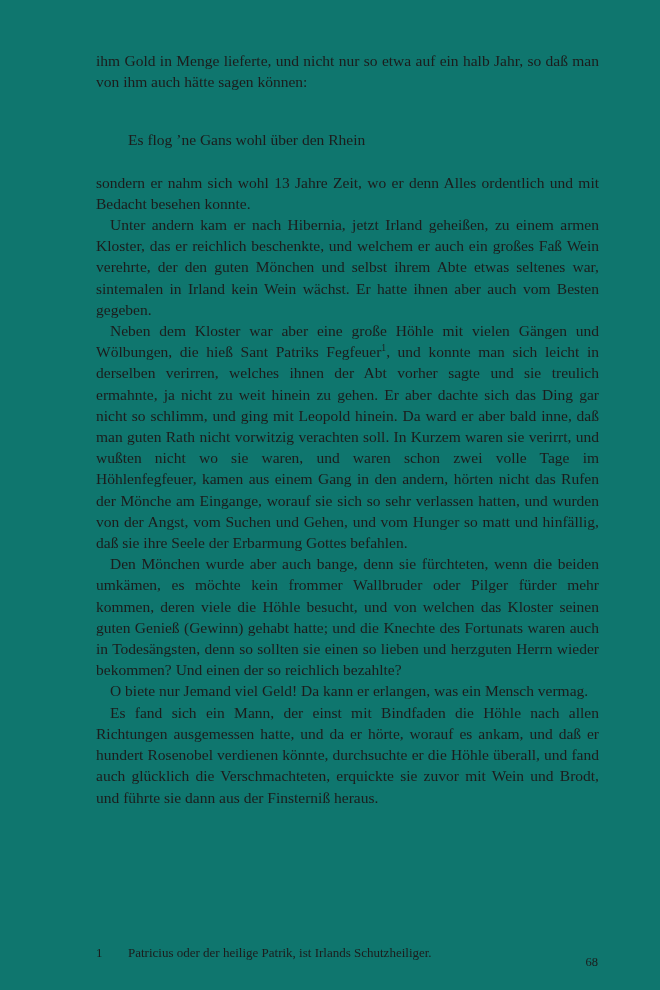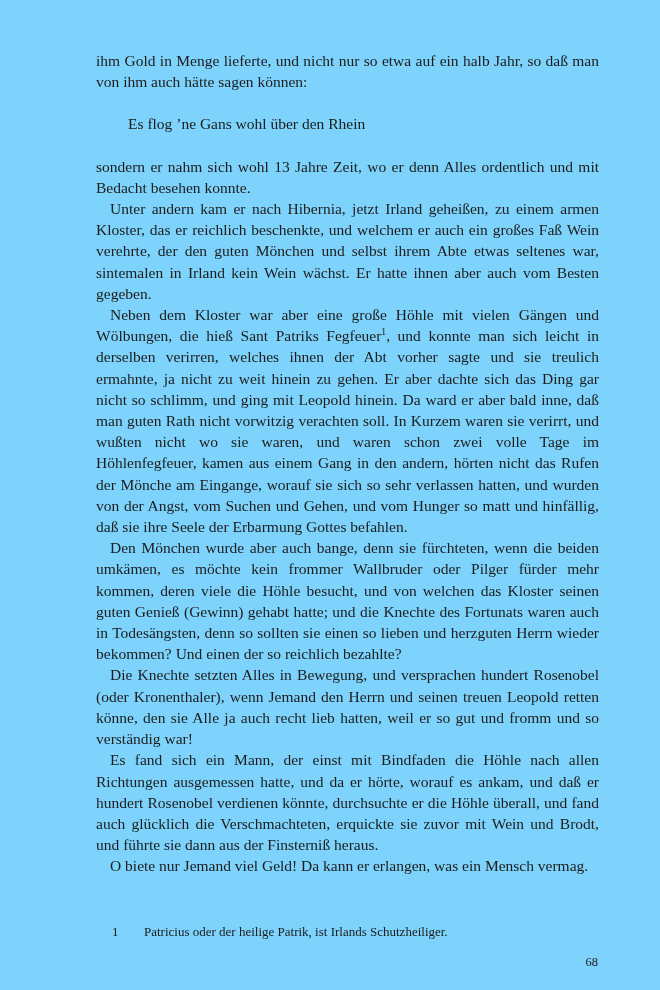--- a/index.html
+++ b/index.html
@@ -11,60 +11,59 @@
     width: 660px;
     height: 990px;
     position: relative;
     overflow: hidden;
     font-family: "Liberation Serif", "DejaVu Serif", serif;
     color: #1c1c1c;
   }
   .page {
     position: absolute;
     inset: 0;
-    background: #7dd3fc;
+    background: #0f766e;
   }
   .text-block {
     position: absolute;
     left: 96px;
     top: 50px;
     width: 503px;
     font-size: 15.5px;
     line-height: 21.2px;
     text-align: justify;
     hyphens: auto;
   }
   p.para {
     margin: 0;
     padding: 0;
   }
   p.para.indent {
     text-indent: 14px;
   }
   .verse {
-    margin: 21px 0 21px 32px;
+    margin: 37px 0 21px 32px;
     text-align: left;
   }
   .verse-line {
     line-height: 21.2px;
   }
   sup.fn-ref {
     font-size: 0.62em;
     line-height: 0;
     vertical-align: super;
   }
   .footnote {
     position: absolute;
     left: 96px;
-    top: 923px;
+    top: 944px;
     width: 503px;
     font-size: 13px;
     line-height: 18px;
     text-align: left;
-    margin-left: 16px;
   }
   .fn-marker {
     display: inline-block;
     width: 32px;
   }
   .page-number {
     position: absolute;
     right: 62px;
     top: 955px;
     font-size: 12.5px;
@@ -85,25 +84,24 @@
     </div>
 
     <p class="para no-indent">sondern er nahm sich wohl 13 Jahre Zeit, wo er denn Alles ordentlich und mit Bedacht besehen konnte.</p>
 
     <p class="para indent">Unter andern kam er nach Hibernia, jetzt Irland geheißen, zu einem armen Kloster, das er reichlich beschenkte, und welchem er auch ein großes Faß Wein verehrte, der den guten Mönchen und selbst ihrem Abte etwas seltenes war, sintemalen in Irland kein Wein wächst. Er hatte ihnen aber auch vom Besten gegeben.</p>
 
     <p class="para indent"><span>Neben dem Kloster war aber eine große Höhle mit vielen Gängen und Wölbungen, die hieß Sant Patriks Fegfeuer</span><sup class="fn-ref">1</sup><span>, und konnte man sich leicht in derselben verirren, welches ihnen der Abt vorher sagte und sie treulich ermahnte, ja nicht zu weit hinein zu gehen. Er aber dachte sich das Ding gar nicht so schlimm, und ging mit Leopold hinein. Da ward er aber bald inne, daß man guten Rath nicht vorwitzig verachten soll. In Kurzem waren sie verirrt, und wußten nicht wo sie waren, und waren schon zwei volle Tage im Höhlenfegfeuer, kamen aus einem Gang in den andern, hörten nicht das Rufen der Mönche am Eingange, worauf sie sich so sehr verlassen hatten, und wurden von der Angst, vom Suchen und Gehen, und vom Hunger so matt und hinfällig, daß sie ihre Seele der Erbarmung Gottes befahlen.</span></p>
 
     <p class="para indent">Den Mönchen wurde aber auch bange, denn sie fürchteten, wenn die beiden umkämen, es möchte kein frommer Wallbruder oder Pilger fürder mehr kommen, deren viele die Höhle besucht, und von welchen das Kloster seinen guten Genieß (Gewinn) gehabt hatte; und die Knechte des Fortunats waren auch in Todesängsten, denn so sollten sie einen so lieben und herzguten Herrn wieder bekommen? Und einen der so reichlich bezahlte?</p>
 
-    <p class="para indent">Die Knechte setzten Alles in Bewegung, und versprachen hundert Rosenobel (oder Kronenthaler), wenn Jemand den Herrn und seinen treuen Leopold retten könne, den sie Alle ja auch recht lieb hatten, weil er so gut und fromm und so verständig war!</p>
+
+    <p class="para indent">O biete nur Jemand viel Geld! Da kann er erlangen, was ein Mensch vermag.</p>
 
     <p class="para indent">Es fand sich ein Mann, der einst mit Bindfaden die Höhle nach allen Richtungen ausgemessen hatte, und da er hörte, worauf es ankam, und daß er hundert Rosenobel verdienen könnte, durchsuchte er die Höhle überall, und fand auch glücklich die Verschmachteten, erquickte sie zuvor mit Wein und Brodt, und führte sie dann aus der Finsterniß heraus.</p>
-
-    <p class="para indent">O biete nur Jemand viel Geld! Da kann er erlangen, was ein Mensch vermag.</p>
 
   </div>
 
   <div class="footnote">
     <span class="fn-marker">1</span><span class="fn-text">Patricius oder der heilige Patrik, ist Irlands Schutzheiliger.</span>
   </div>
 
   <div class="page-number">68</div>
 
 </div>

